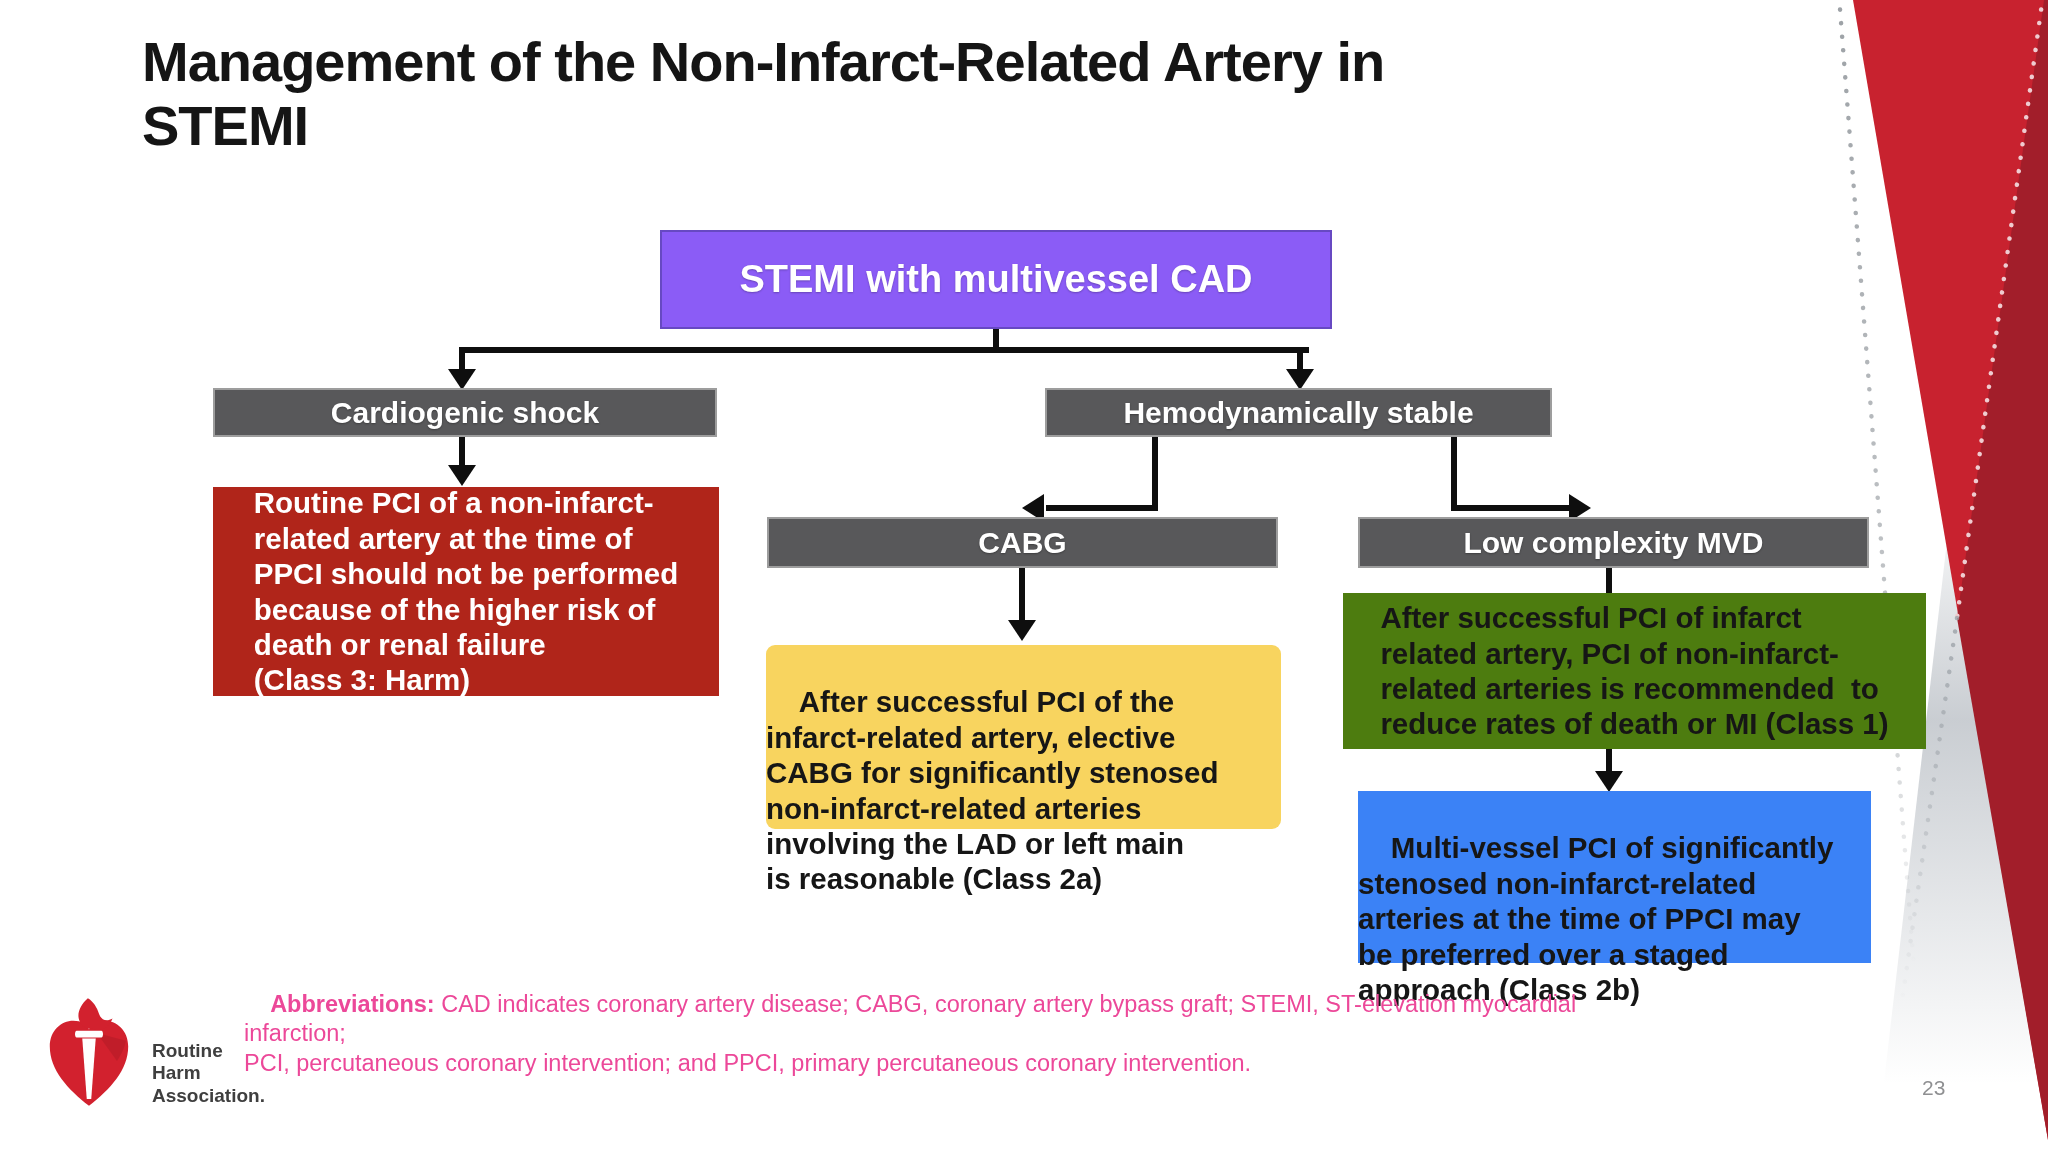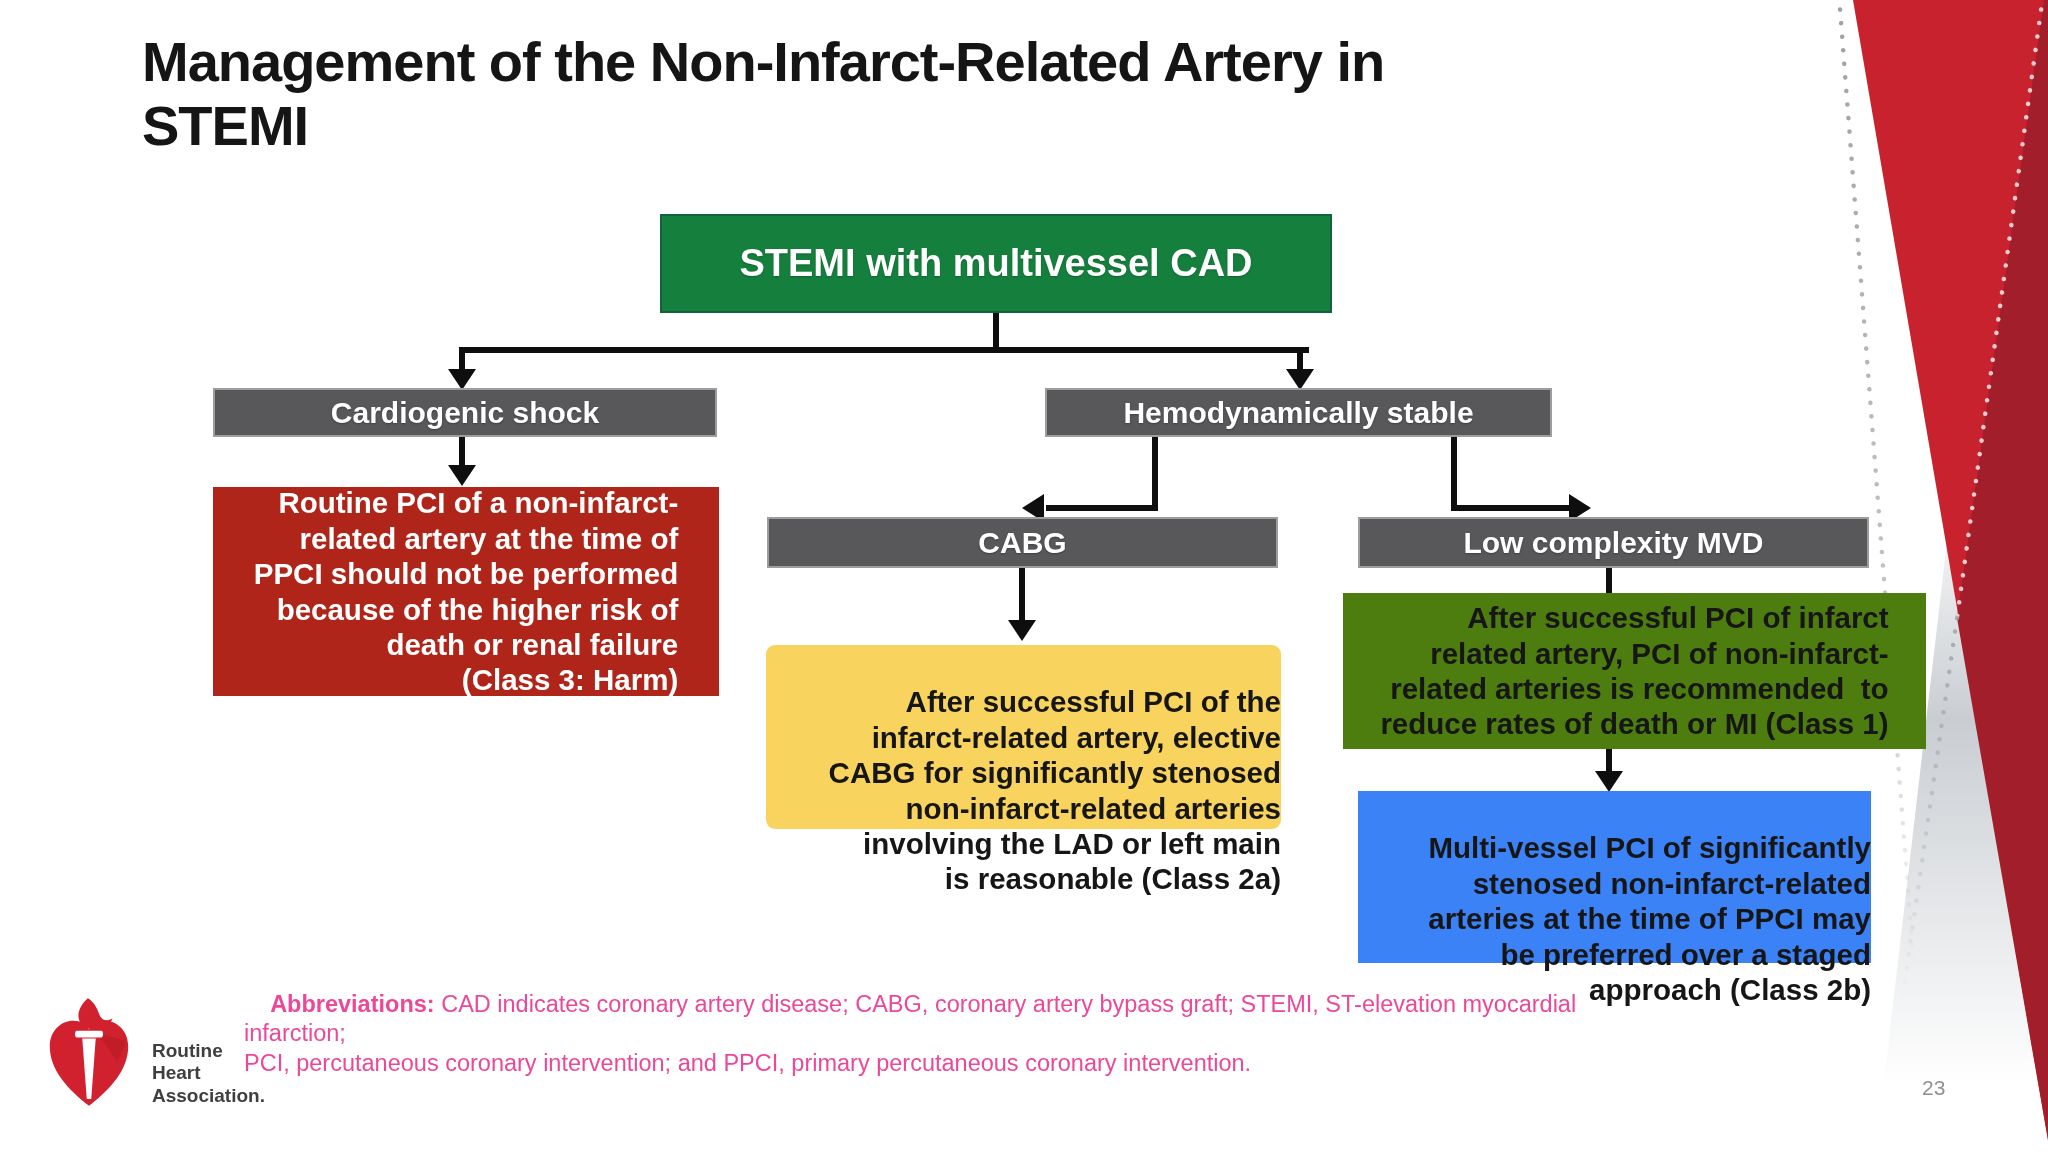--- a/index.html
+++ b/index.html
@@ -29,21 +29,21 @@
   .node-gray{
     color:#ffffff;font-size:30px;font-weight:bold;
     border:2px solid #9d9d9d;
     text-shadow:0 1px 2px rgba(0,0,0,.3);
   }
   .n-cardio{left:213px;top:388px;width:504px;height:49px;}
   .n-hemo{left:1045px;top:388px;width:507px;height:49px;}
   .n-cabg{left:767px;top:517px;width:511px;height:51px;}
   .n-mvd{left:1358px;top:517px;width:511px;height:51px;}
   .outcome{
-    z-index:2;text-align:right;font-weight:bold;font-size:29.5px;line-height:1.2;
+    z-index:2;text-align:left;font-weight:bold;font-size:29.5px;line-height:1.2;
     white-space:pre-wrap;color:#161616;
   }
   .o-red{left:213px;top:487px;width:506px;height:209px;color:#ffffff;display:flex;align-items:center;justify-content:center;}
   .o-yellow{left:766px;top:645px;width:515px;height:184px;padding-top:4px;overflow:visible;border-radius:9px;}
   .o-green{left:1343px;top:593px;width:583px;height:156px;display:flex;align-items:center;justify-content:center;}
   .o-orange{left:1358px;top:791px;width:513px;height:172px;padding-top:4px;overflow:visible;}
   
   .line{background:#0e0e0e;z-index:1;}
   .arr{width:0;height:0;z-index:1;}
   .arr-down{border-left:14px solid transparent;border-right:14px solid transparent;border-top:21px solid #0e0e0e;}
@@ -119,21 +119,21 @@
   <div class="abs line" style="left:1451px;top:505px;width:118px;height:6px;"></div>
   <div class="abs arr arr-right" style="left:1569px;top:494px;"></div>
 
   <div class="abs line" style="left:1019px;top:568px;width:6px;height:52px;"></div>
   <div class="abs arr arr-down" style="left:1008px;top:620px;"></div>
 
   <div class="abs line" style="left:1606px;top:568px;width:6px;height:25px;"></div>
   <div class="abs line" style="left:1606px;top:749px;width:6px;height:22px;"></div>
   <div class="abs arr arr-down" style="left:1595px;top:771px;"></div>
 
-  <div class="abs node node-root" style="background: #15803d;">
+  <div class="abs node node-root" style="background: #8b5cf6; margin-top: 16px;">
     <span>STEMI with multivessel CAD</span>
   </div>
 
   <div class="abs node node-gray n-cardio" style="background: rgb(88, 88, 90);">
     <span>Cardiogenic shock</span>
   </div>
 
   <div class="abs node node-gray n-hemo" style="background: rgb(88, 88, 90);">
     <span>Hemodynamically stable</span>
   </div>
@@ -189,17 +189,17 @@
 
   <svg class="abs logo-mark" viewBox="0 0 74 100">
     <path d="M37 98 C18 83 2 66 2 45 C2 31 12 22 23 22 C30 22 35 25 37 30 C39 25 44 22 51 22 C62 22 72 31 72 45 C72 66 56 83 37 98 Z" fill="#d2212e"></path>
     <path d="M44 33 L62 58 C66 52 69 46 70 40 Z" fill="#b01c26" opacity="0.55"></path>
     <path d="M36 2 C28 9 25 18 30 25 C32 28 36 30 40 29 C47 33 55 28 58 20 C53 23 48 22 46 16 C44 10 41 5 36 2 Z" fill="#d2212e"></path>
     <path d="M26 31 L48 31 C50 31 50 37 48 37 L26 37 C24 37 24 31 26 31 Z" fill="#ffffff"></path>
     <path d="M31 38 L43 38 L39 92 L35 92 Z" fill="#ffffff"></path>
   </svg>
   <div class="abs logo-text">
     <div>Routine</div>
-    <div>Heart</div>
+    <div>Harm</div>
     <div>Association.</div>
   </div>
 
 </div>
 
 </body></html>

